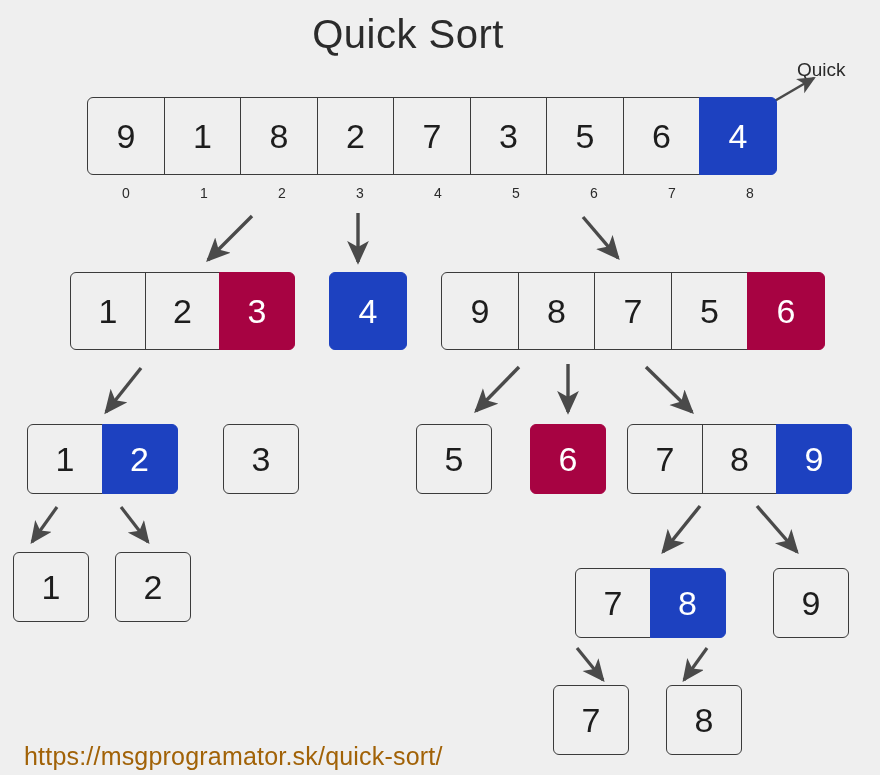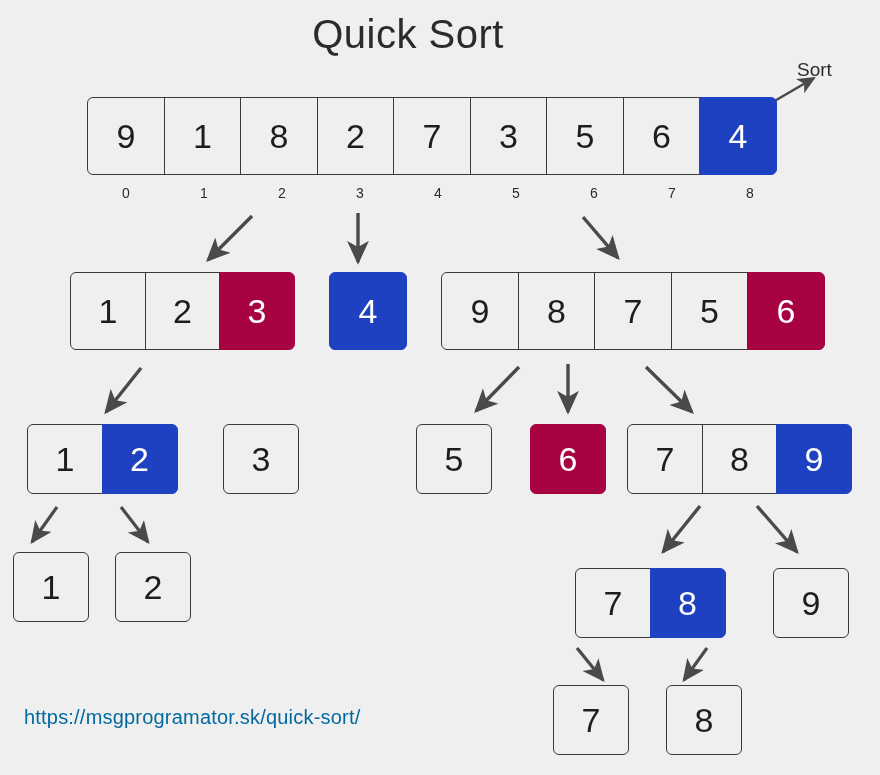--- a/index.html
+++ b/index.html
@@ -29,23 +29,23 @@
     text-align: center;
     font-size: 40px;
     font-weight: 400;
     letter-spacing: 0.5px;
     color: #2b2b2b;
     font-family: "Liberation Sans", sans-serif;
   }
   .footer-url {
     position: absolute;
     left: 24px;
-    top: 706px;
-    font-size: 20px;
-    color: #0369a1;
+    top: 742px;
+    font-size: 25px;
+    color: #a16207;
     letter-spacing: 0.2px;
   }
   .pivot-label {
     position: absolute;
     left: 797px;
     top: 59px;
     font-size: 19px;
     color: #2b2b2b;
     white-space: nowrap;
   }
@@ -112,21 +112,21 @@
     pointer-events: none;
   }
 </style>
 </head>
 <body>
 
 <div id="stage">
 
   <div class="title">Quick Sort</div>
 
-  <div class="pivot-label">Sort</div>
+  <div class="pivot-label">Quick</div>
 
   <svg class="arrows" viewBox="0 0 880 775">
     <defs>
       <marker id="ah" markerWidth="9" markerHeight="9" refX="6.2" refY="3.2" orient="auto" markerUnits="strokeWidth">
         <path d="M0,0 L7,3.2 L0,6.4 L1.8,3.2 Z" fill="#4a4a4a"></path>
       </marker>
     </defs>
 
     <line x1="766" y1="106" x2="814" y2="78" stroke="#4a4a4a" stroke-width="2.6" marker-end="url(#ah)"></line>
 

